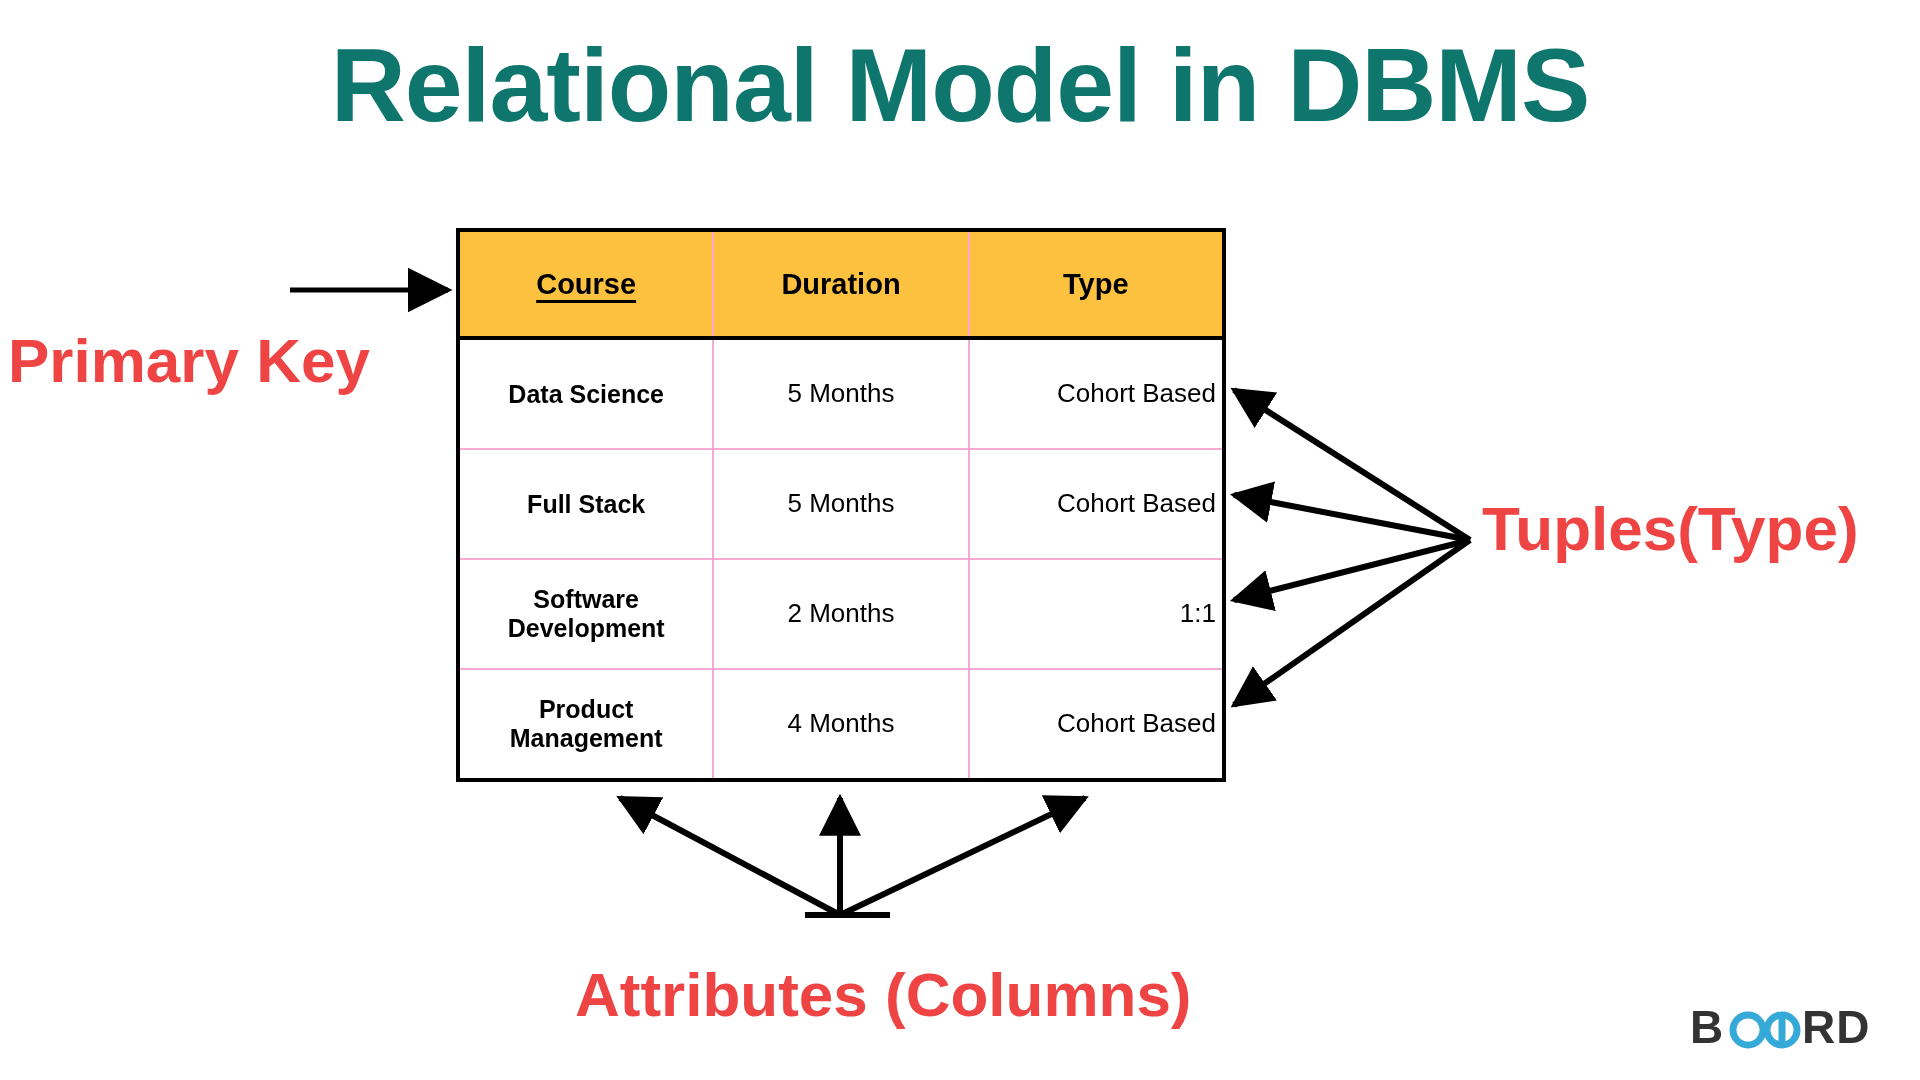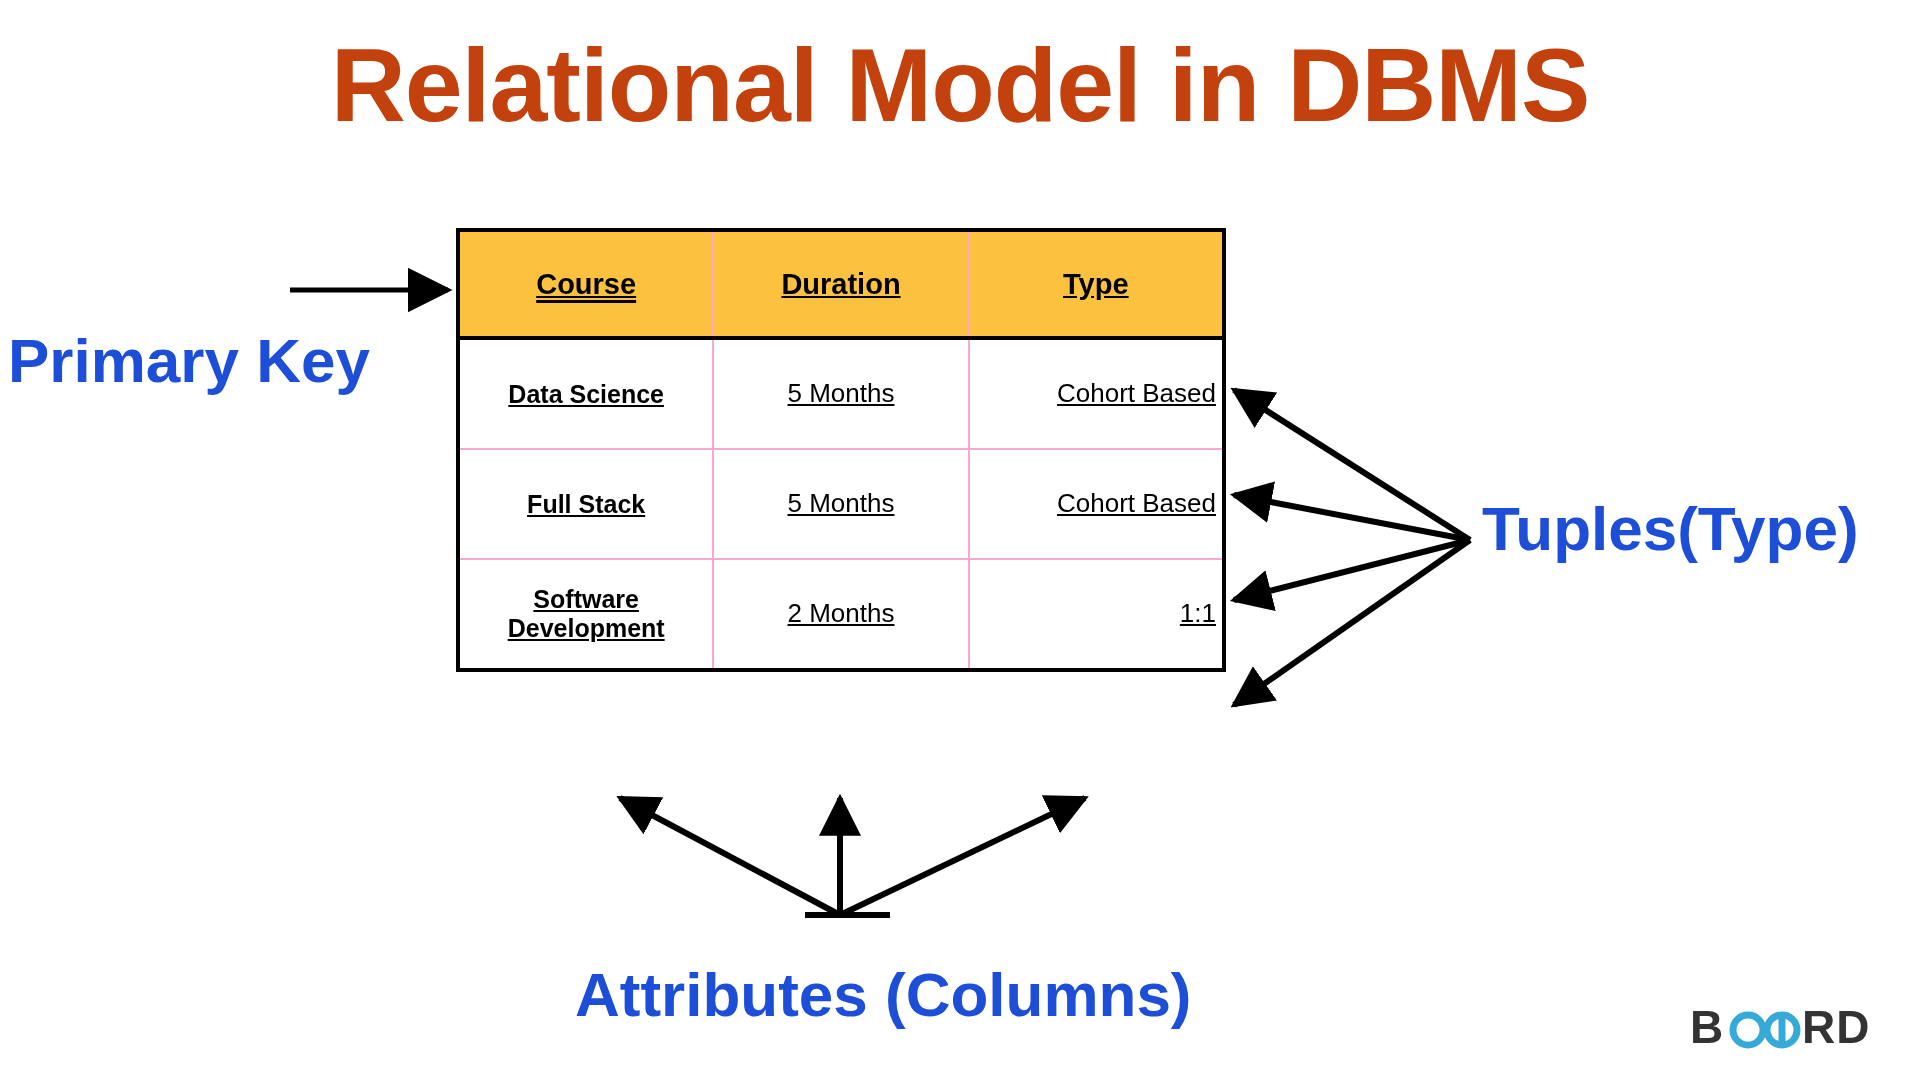--- a/index.html
+++ b/index.html
@@ -18,36 +18,35 @@
 
   
   #page-title {
     position: absolute;
     left: 0;
     top: 28px;
     width: 1920px;
     text-align: center;
     font-size: 104px;
     font-weight: 700;
-    color: #c2410c;
+    color: #0f766e;
     letter-spacing: -1px;
     line-height: 1.1;
     white-space: nowrap;
   }
 
   
   #relation-table {
     position: absolute;
     left: 456px;
     top: 228px;
     width: 770px;
     border-collapse: collapse;
     table-layout: fixed;
     background: #ffffff;
-    text-decoration: underline;
   }
   #relation-table th,
   #relation-table td {
     border: 2px solid #f9a8d4;
     text-align: center;
     vertical-align: middle;
     padding: 0 6px;
   }
   #relation-table thead th {
     background: #FCC23F;
@@ -82,21 +81,21 @@
   .pk-underline {
     text-decoration: underline;
     text-underline-offset: 6px;
     text-decoration-thickness: 3px;
   }
 
   
   .annot-label {
     position: absolute;
     font-weight: 700;
-    color: #1d4ed8;
+    color: #ef4444;
     white-space: nowrap;
     line-height: 1;
   }
   #primary-key-label {
     left: 8px;
     top: 330px;
     font-size: 62px;
   }
   #tuples-label {
     left: 1482px;
@@ -158,20 +157,25 @@
     </tr>
     <tr>
       <td class="col-course">Full Stack</td>
       <td class="col-duration">5 Months</td>
       <td class="col-type">Cohort Based</td>
     </tr>
     <tr>
       <td class="col-course">Software Development</td>
       <td class="col-duration">2 Months</td>
       <td class="col-type">1:1</td>
+    </tr>
+    <tr>
+      <td class="col-course">Product Management</td>
+      <td class="col-duration">4 Months</td>
+      <td class="col-type">Cohort Based</td>
     </tr>
   </tbody>
 </table>
 
 <svg id="annotation-arrows" viewBox="0 0 1920 1080">
   <defs>
     <marker id="arrowhead" viewBox="0 0 10 10" refX="9" refY="5" markerWidth="7" markerHeight="7" orient="auto-start-reverse">
       <path d="M 0 0 L 10 5 L 0 10 z" fill="#000000"></path>
     </marker>
     <marker id="arrowhead-thin" viewBox="0 0 10 10" refX="9" refY="5" markerWidth="9" markerHeight="9" orient="auto-start-reverse">

